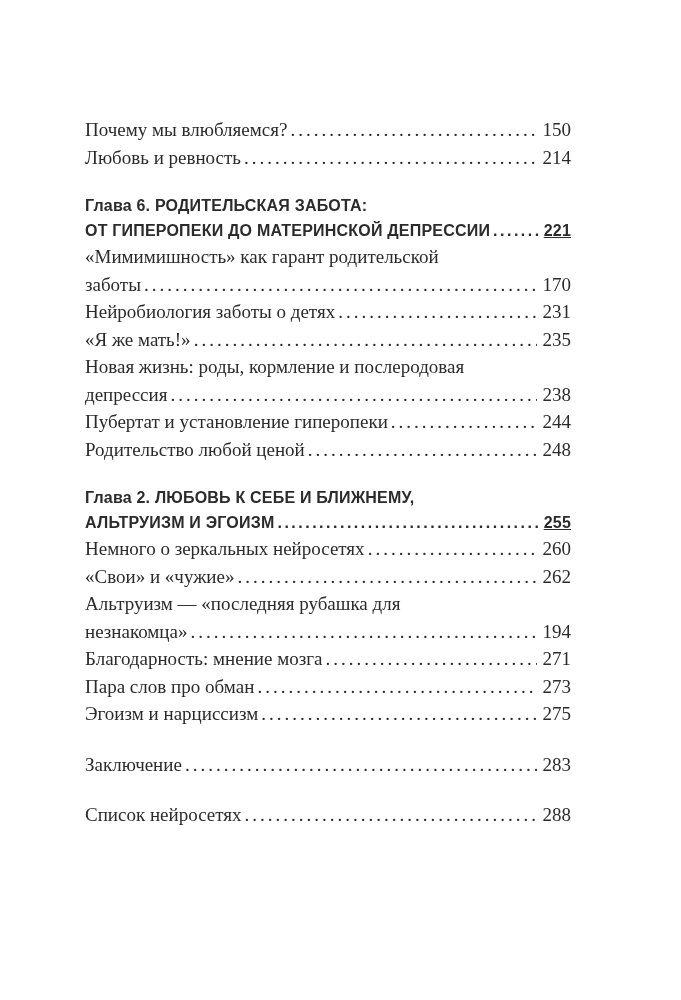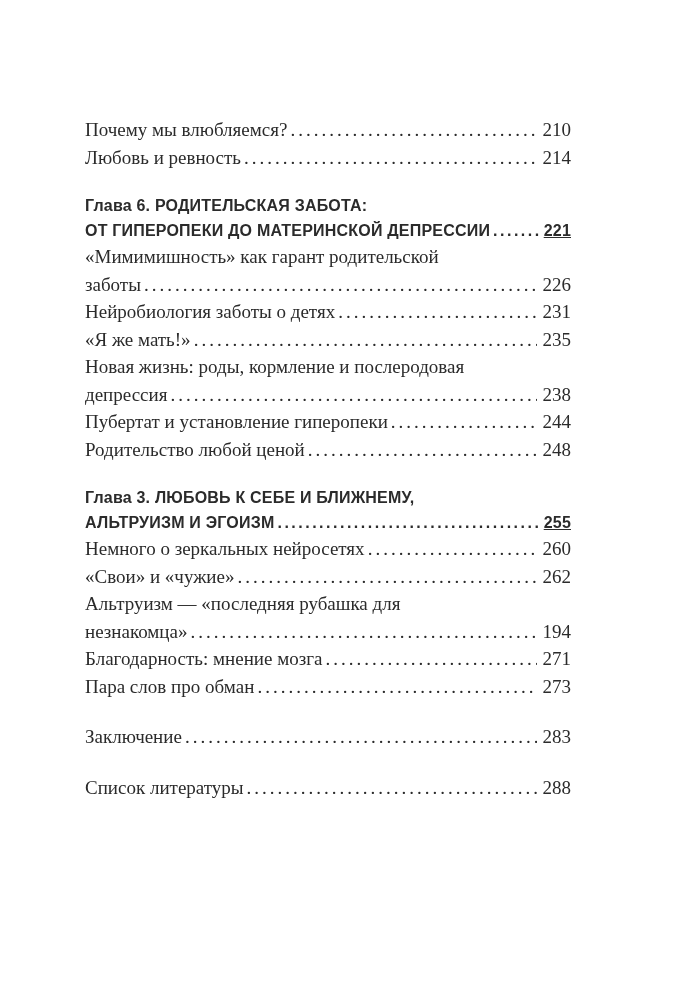--- a/index.html
+++ b/index.html
@@ -66,42 +66,42 @@
   }
 </style>
 </head>
 <body>
 
 <div class="page">
   <div class="toc" id="toc-list">
       <div class="toc-row entry">
         <span class="label">Почему мы влюбляемся?</span>
         <span class="dots"></span>
-        <span class="pagenum">210</span>
+        <span class="pagenum">150</span>
       </div>
       <div class="toc-row entry">
         <span class="label">Любовь и ревность</span>
         <span class="dots"></span>
         <span class="pagenum">214</span>
       </div>
       <div class="toc-row chapter gap">
         <span class="label">Глава 6. РОДИТЕЛЬСКАЯ ЗАБОТА:</span>
       </div>
       <div class="toc-row chapter">
         <span class="label">ОТ ГИПЕРОПЕКИ ДО МАТЕРИНСКОЙ ДЕПРЕССИИ</span>
         <span class="dots"></span>
         <span class="pagenum">221</span>
       </div>
       <div class="toc-row entry">
         <span class="label">«Мимимишность» как гарант родительской</span>
       </div>
       <div class="toc-row entry">
         <span class="label">заботы</span>
         <span class="dots"></span>
-        <span class="pagenum">226</span>
+        <span class="pagenum">170</span>
       </div>
       <div class="toc-row entry">
         <span class="label">Нейробиология заботы о детях</span>
         <span class="dots"></span>
         <span class="pagenum">231</span>
       </div>
       <div class="toc-row entry">
         <span class="label">«Я же мать!»</span>
         <span class="dots"></span>
         <span class="pagenum">235</span>
@@ -118,21 +118,21 @@
         <span class="label">Пубертат и установление гиперопеки</span>
         <span class="dots"></span>
         <span class="pagenum">244</span>
       </div>
       <div class="toc-row entry">
         <span class="label">Родительство любой ценой</span>
         <span class="dots"></span>
         <span class="pagenum">248</span>
       </div>
       <div class="toc-row chapter gap">
-        <span class="label">Глава 3. ЛЮБОВЬ К СЕБЕ И БЛИЖНЕМУ,</span>
+        <span class="label">Глава 2. ЛЮБОВЬ К СЕБЕ И БЛИЖНЕМУ,</span>
       </div>
       <div class="toc-row chapter">
         <span class="label">АЛЬТРУИЗМ И ЭГОИЗМ</span>
         <span class="dots"></span>
         <span class="pagenum">255</span>
       </div>
       <div class="toc-row entry">
         <span class="label">Немного о зеркальных нейросетях</span>
         <span class="dots"></span>
         <span class="pagenum">260</span>
@@ -153,24 +153,29 @@
       <div class="toc-row entry">
         <span class="label">Благодарность: мнение мозга</span>
         <span class="dots"></span>
         <span class="pagenum">271</span>
       </div>
       <div class="toc-row entry">
         <span class="label">Пара слов про обман</span>
         <span class="dots"></span>
         <span class="pagenum">273</span>
       </div>
+      <div class="toc-row entry">
+        <span class="label">Эгоизм и нарциссизм</span>
+        <span class="dots"></span>
+        <span class="pagenum">275</span>
+      </div>
       <div class="toc-row entry gap">
         <span class="label">Заключение</span>
         <span class="dots"></span>
         <span class="pagenum">283</span>
       </div>
       <div class="toc-row entry gap">
-        <span class="label">Список литературы</span>
+        <span class="label">Список нейросетях</span>
         <span class="dots"></span>
         <span class="pagenum">288</span>
       </div>
     </div>
 </div>
 
 </body></html>

